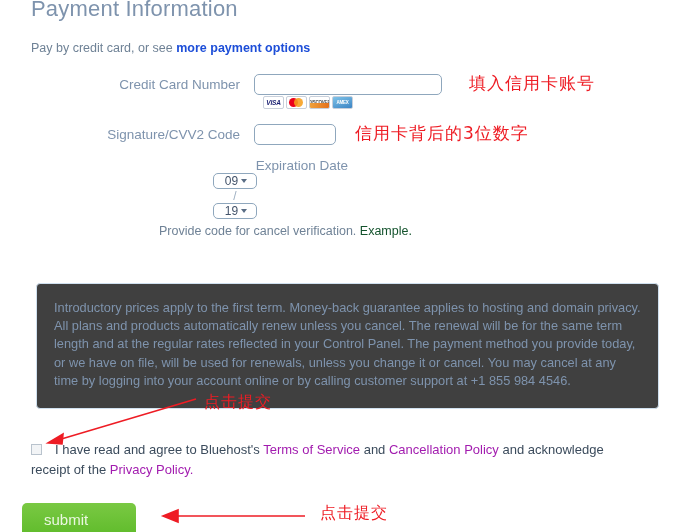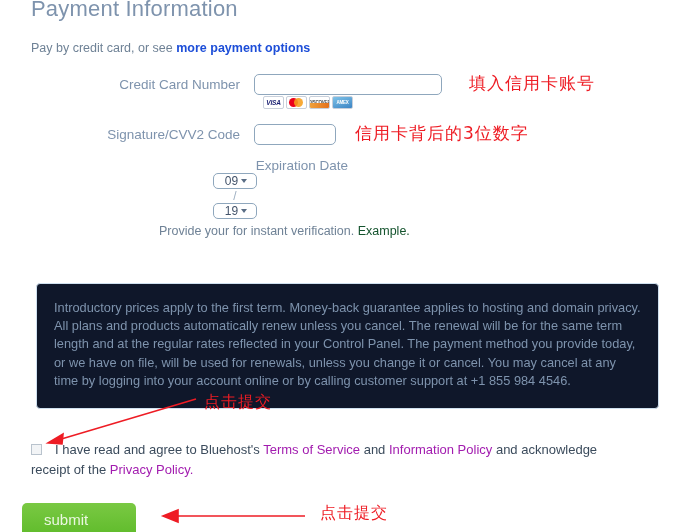--- a/index.html
+++ b/index.html
@@ -179,21 +179,21 @@
   
   .terms-box {
     position: absolute;
     left: 36px;
     top: 283px;
     width: 623px;
     height: 126px;
     box-sizing: border-box;
     border: 1px solid #cfe0ef;
     border-radius: 4px;
-    background: #0f172a;
+    background: #404040;
     padding: 15px 17px 0 17px;
   }
   .terms-text {
     font-size: 12.8px;
     line-height: 18.2px;
     color: #7e93ad;
   }
 
   
   .agree-wrap {
@@ -304,29 +304,29 @@
     <span class="caret"></span>
   </div>
   <span class="slash">/</span>
   <div class="sel">
     <span>19</span>
     <span class="caret"></span>
   </div>
 </div>
 
 <div class="verify-note">
-  <span>Provide your for instant verification. </span><a class="lnk" href="#">Example.</a>
+  <span>Provide code for cancel verification. </span><a class="lnk" href="#">Example.</a>
 </div>
 
 <div class="terms-box">
   <div class="terms-text">Introductory prices apply to the first term. Money-back guarantee applies to hosting and domain privacy. All plans and products automatically renew unless you cancel. The renewal will be for the same term length and at the regular rates reflected in your Control Panel. The payment method you provide today, or we have on file, will be used for renewals, unless you change it or cancel. You may cancel at any time by logging into your account online or by calling customer support at +1 855 984 4546.</div>
 </div>
 
 <div class="agree-wrap">
-  <span class="agree-check"></span><span>I have read and agree to Bluehost's </span><a class="lnk" href="#">Terms of Service</a><span> and </span><a class="lnk" href="#">Information Policy</a><span> and acknowledge receipt of the </span><a class="lnk" href="#">Privacy Policy.</a>
+  <span class="agree-check"></span><span>I have read and agree to Bluehost's </span><a class="lnk" href="#">Terms of Service</a><span> and </span><a class="lnk" href="#">Cancellation Policy</a><span> and acknowledge receipt of the </span><a class="lnk" href="#">Privacy Policy.</a>
 </div>
 
 <div class="anno anno-check">点击提交</div>
 
 <button class="submit-btn">submit</button>
 
 <div class="anno anno-submit">点击提交</div>
 
 <svg class="anno-svg" viewBox="0 0 696 532">
   <g stroke="#ee1c24" stroke-width="1.6" fill="#ee1c24">

